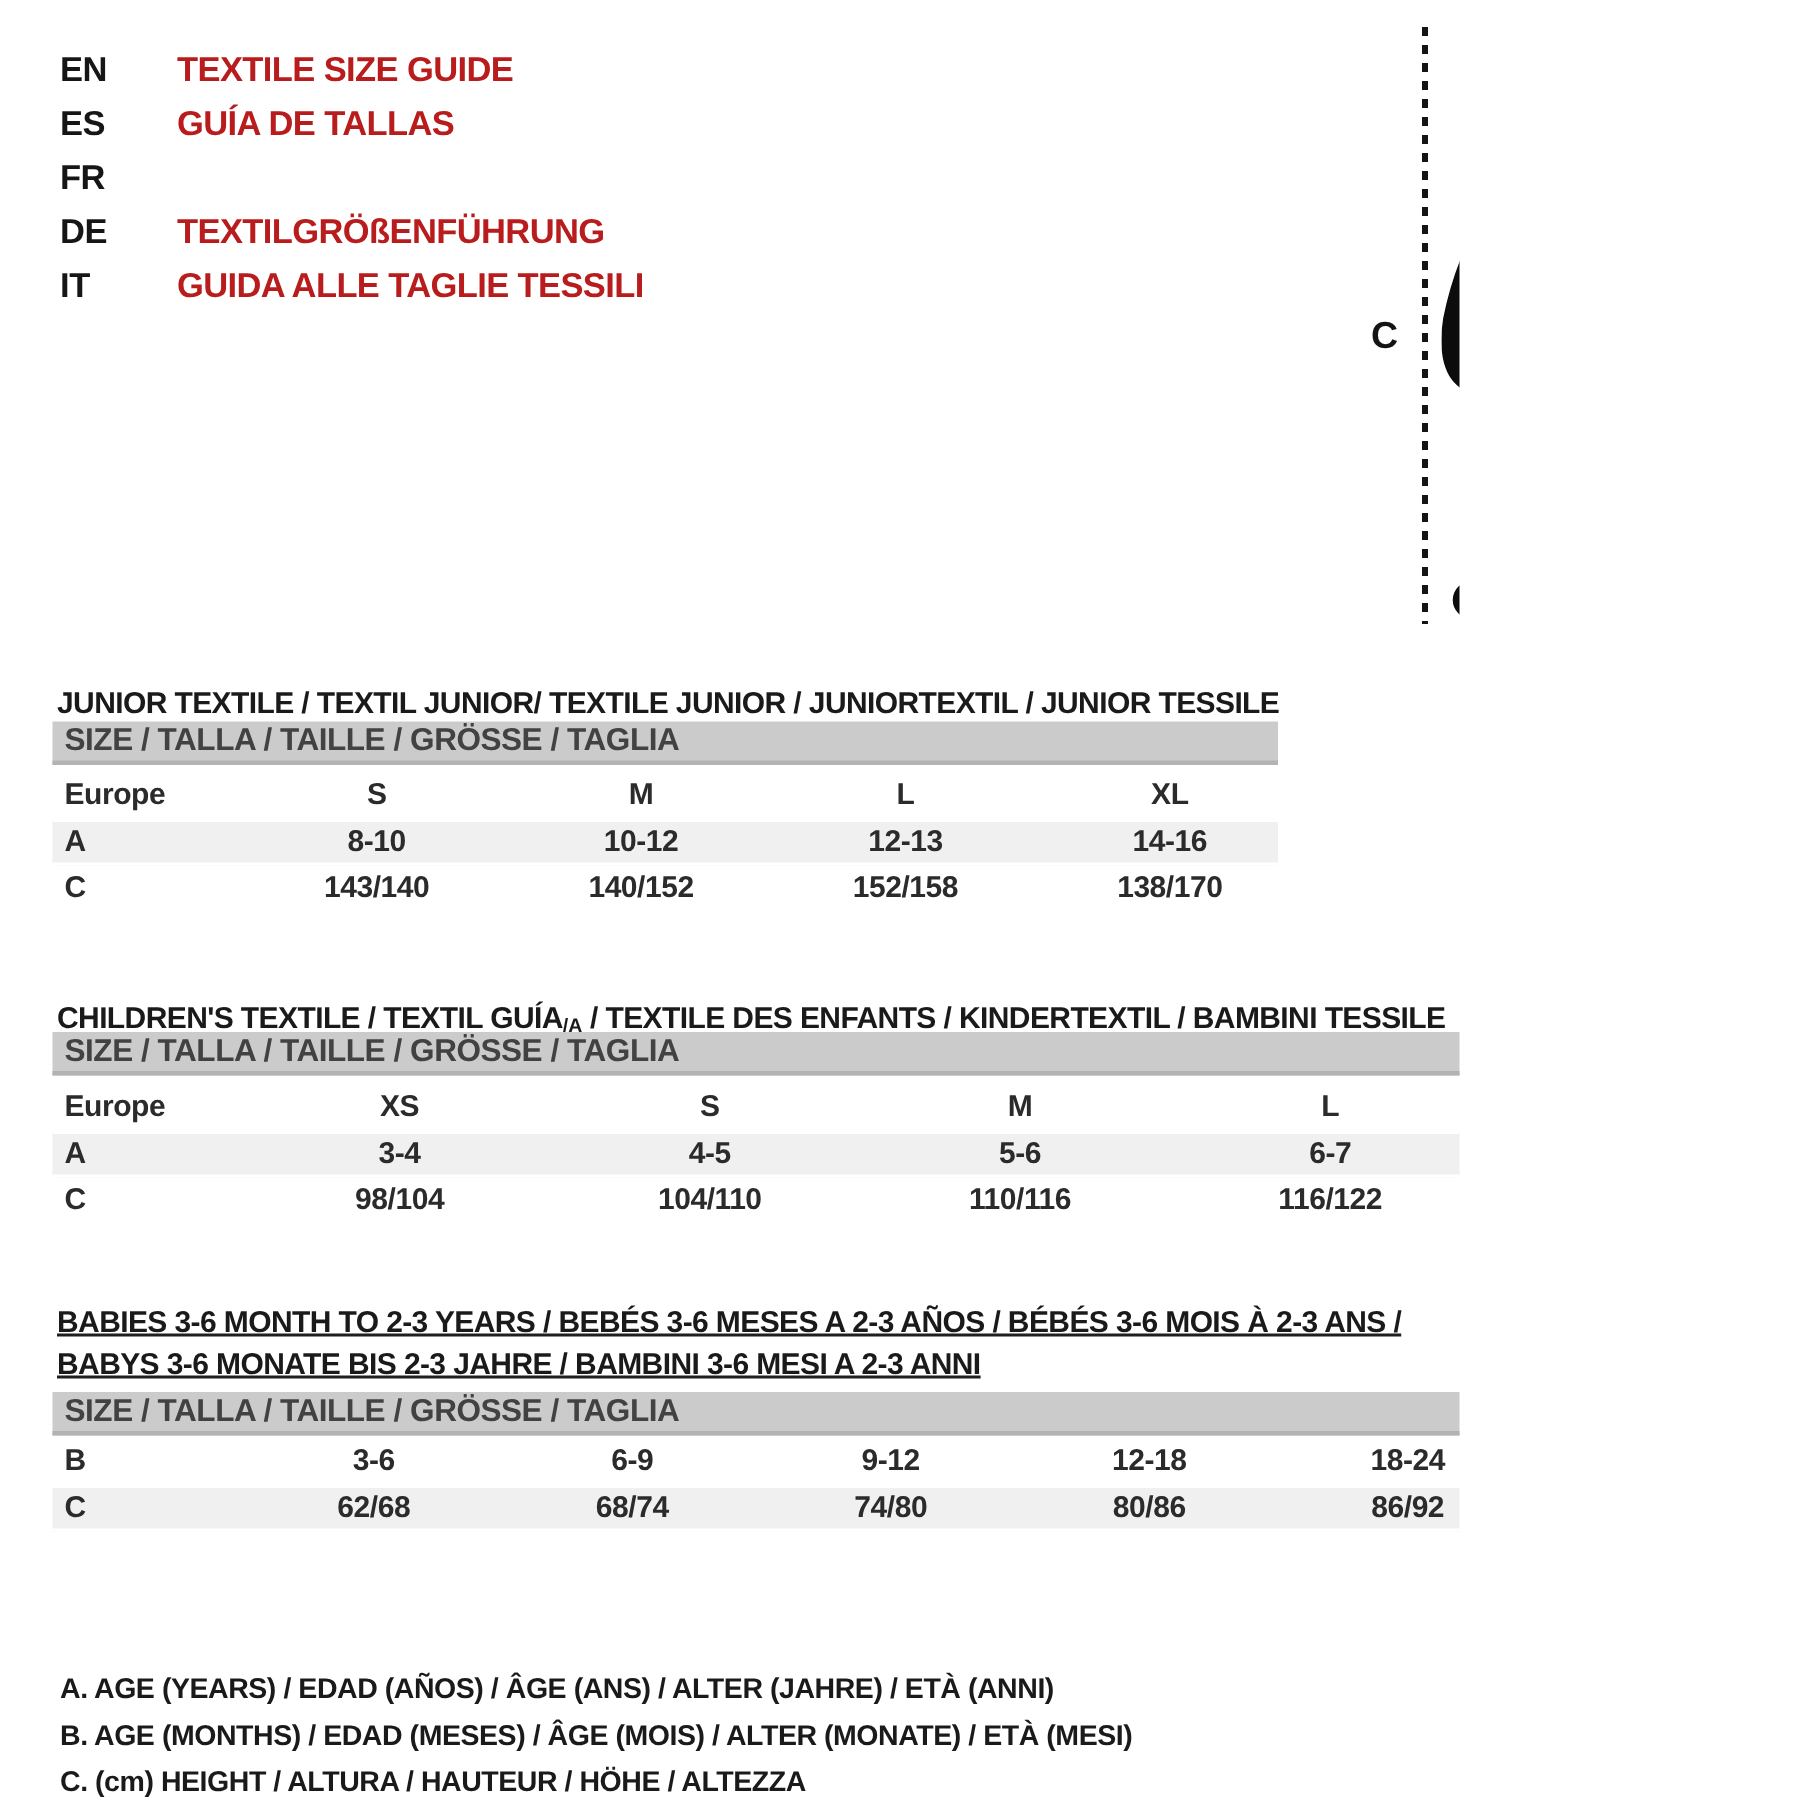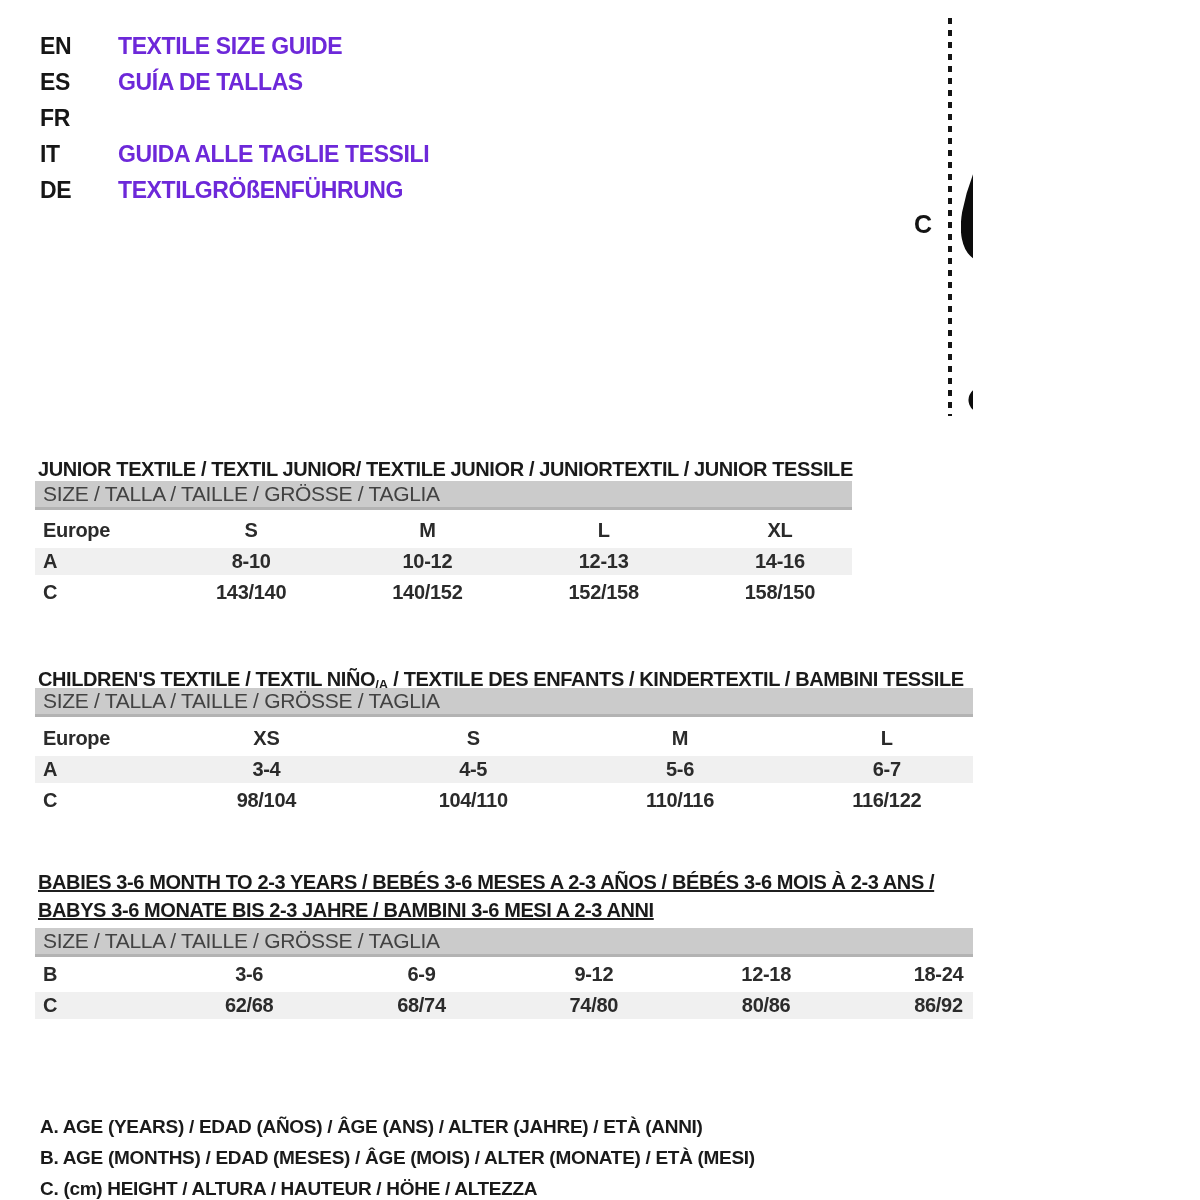--- a/index.html
+++ b/index.html
@@ -5,21 +5,21 @@
   html,body{margin:0;padding:0;background:#fff;}
   *{box-sizing:border-box;}
   .page{
     position:relative;width:973px;height:1200px;background:#fff;overflow:hidden;
     font-family:"Liberation Sans","DejaVu Sans",sans-serif;color:#1f1f1f;
   }
   
   .lang-header{position:absolute;left:40px;top:28px;}
   .lang-row{display:flex;height:36px;align-items:center;}
   .lang-code{width:78px;font-weight:bold;font-size:23px;letter-spacing:-0.3px;color:#161616;}
-  .lang-title{font-weight:bold;font-size:23px;letter-spacing:-0.4px;color:#6d28d9;white-space:nowrap;}
+  .lang-title{font-weight:bold;font-size:23px;letter-spacing:-0.4px;color:#b91c1c;white-space:nowrap;}
   
   .measure-line{
     position:absolute;left:948px;top:18px;width:4px;height:398px;
     background:repeating-linear-gradient(to bottom,#141414 0 6px,transparent 6px 12px);
   }
   .measure-label{position:absolute;left:914px;top:210px;font-weight:bold;font-size:25px;color:#141414;}
   .silhouette{position:absolute;left:961px;top:14px;width:186px;height:404px;}
   
   .section{position:absolute;left:35px;}
   #section-junior{top:430px;width:817px;}
@@ -28,21 +28,21 @@
   .section-title{position:absolute;left:3px;right:0;margin-top:19px;}
   #section-junior .section-title{top:6px;}
   #section-children .section-title{top:8px;}
   #section-babies .section-title{top:4px;text-decoration:underline;}
   .title-line{font-weight:bold;font-size:20px;line-height:28px;letter-spacing:-0.4px;color:#1a1a1a;white-space:nowrap;}
   .title-line .sub{font-size:13px;position:relative;top:3px;letter-spacing:0;}
   .size-bar{
     position:absolute;left:0;right:0;height:29px;
     background:var(--bar-bg,#cbcbcb);border-bottom:3px solid var(--bar-edge,#b3b3b3);
     display:flex;align-items:center;padding-left:8px;
-    font-weight:normal;font-size:21px;letter-spacing:-0.3px;color:#424242;white-space:nowrap;
+    font-weight:bold;font-size:21px;letter-spacing:-0.3px;color:#424242;white-space:nowrap;
   }
   #section-junior .size-bar{top:51px;}
   #section-children .size-bar{top:50px;}
   #section-babies .size-bar{top:83px;}
   .size-table{position:absolute;left:0;right:0;}
   #section-junior .size-table{top:85px;}
   #section-children .size-table{top:85px;}
   #section-babies .size-table{top:114px;}
   .t-row{display:flex;height:31px;align-items:center;font-weight:bold;font-size:20px;color:#2b2b2b;gap:32px;}
   .t-row.shaded{background:var(--row-bg,#f0f0f0);border-top:2px solid #fff;border-bottom:2px solid #fff;}
@@ -63,26 +63,26 @@
         <span class="lang-title">TEXTILE SIZE GUIDE</span>
       </div>
       <div class="lang-row">
         <span class="lang-code">ES</span>
         <span class="lang-title">GUÍA DE TALLAS</span>
       </div>
       <div class="lang-row">
         <span class="lang-code">FR</span>
       </div>
       <div class="lang-row">
+        <span class="lang-code">DE</span>
+        <span class="lang-title">TEXTILGRÖßENFÜHRUNG</span>
+      </div>
+      <div class="lang-row">
         <span class="lang-code">IT</span>
         <span class="lang-title">GUIDA ALLE TAGLIE TESSILI</span>
-      </div>
-      <div class="lang-row">
-        <span class="lang-code">DE</span>
-        <span class="lang-title">TEXTILGRÖßENFÜHRUNG</span>
       </div>
     </div>
 
   <div class="measure-line"></div>
   <div class="measure-label">C</div>
   <svg class="silhouette" viewBox="0 0 186 404" xmlns="http://www.w3.org/2000/svg">
     <g fill="#0c0c0c" stroke="#0c0c0c" stroke-linecap="round" stroke-linejoin="round">
 
       <ellipse cx="95" cy="58" rx="38" ry="46" stroke="none"></ellipse>
       <ellipse cx="55" cy="76" rx="9" ry="12" stroke="none"></ellipse>
@@ -132,28 +132,28 @@
           <div class="t-cell">8-10</div>
           <div class="t-cell">10-12</div>
           <div class="t-cell">12-13</div>
           <div class="t-cell">14-16</div>
         </div>
         <div class="t-row">
           <div class="t-label">C</div>
           <div class="t-cell">143/140</div>
           <div class="t-cell">140/152</div>
           <div class="t-cell">152/158</div>
-          <div class="t-cell">158/150</div>
+          <div class="t-cell">138/170</div>
         </div>
       </div>
   </div>
 
   <div class="section" id="section-children">
     <div class="section-title">
-        <div class="title-line"><span>CHILDREN'S TEXTILE / TEXTIL NIÑO</span><span class="sub">/A</span><span> / TEXTILE DES ENFANTS / KINDERTEXTIL / BAMBINI TESSILE</span></div>
+        <div class="title-line"><span>CHILDREN'S TEXTILE / TEXTIL GUÍA</span><span class="sub">/A</span><span> / TEXTILE DES ENFANTS / KINDERTEXTIL / BAMBINI TESSILE</span></div>
       </div>
     <div class="size-bar">
       <span>SIZE / TALLA / TAILLE / GRÖSSE / TAGLIA</span>
     </div>
     <div class="size-table">
         <div class="t-row">
           <div class="t-label">Europe</div>
           <div class="t-cell">XS</div>
           <div class="t-cell">S</div>
           <div class="t-cell">M</div>

